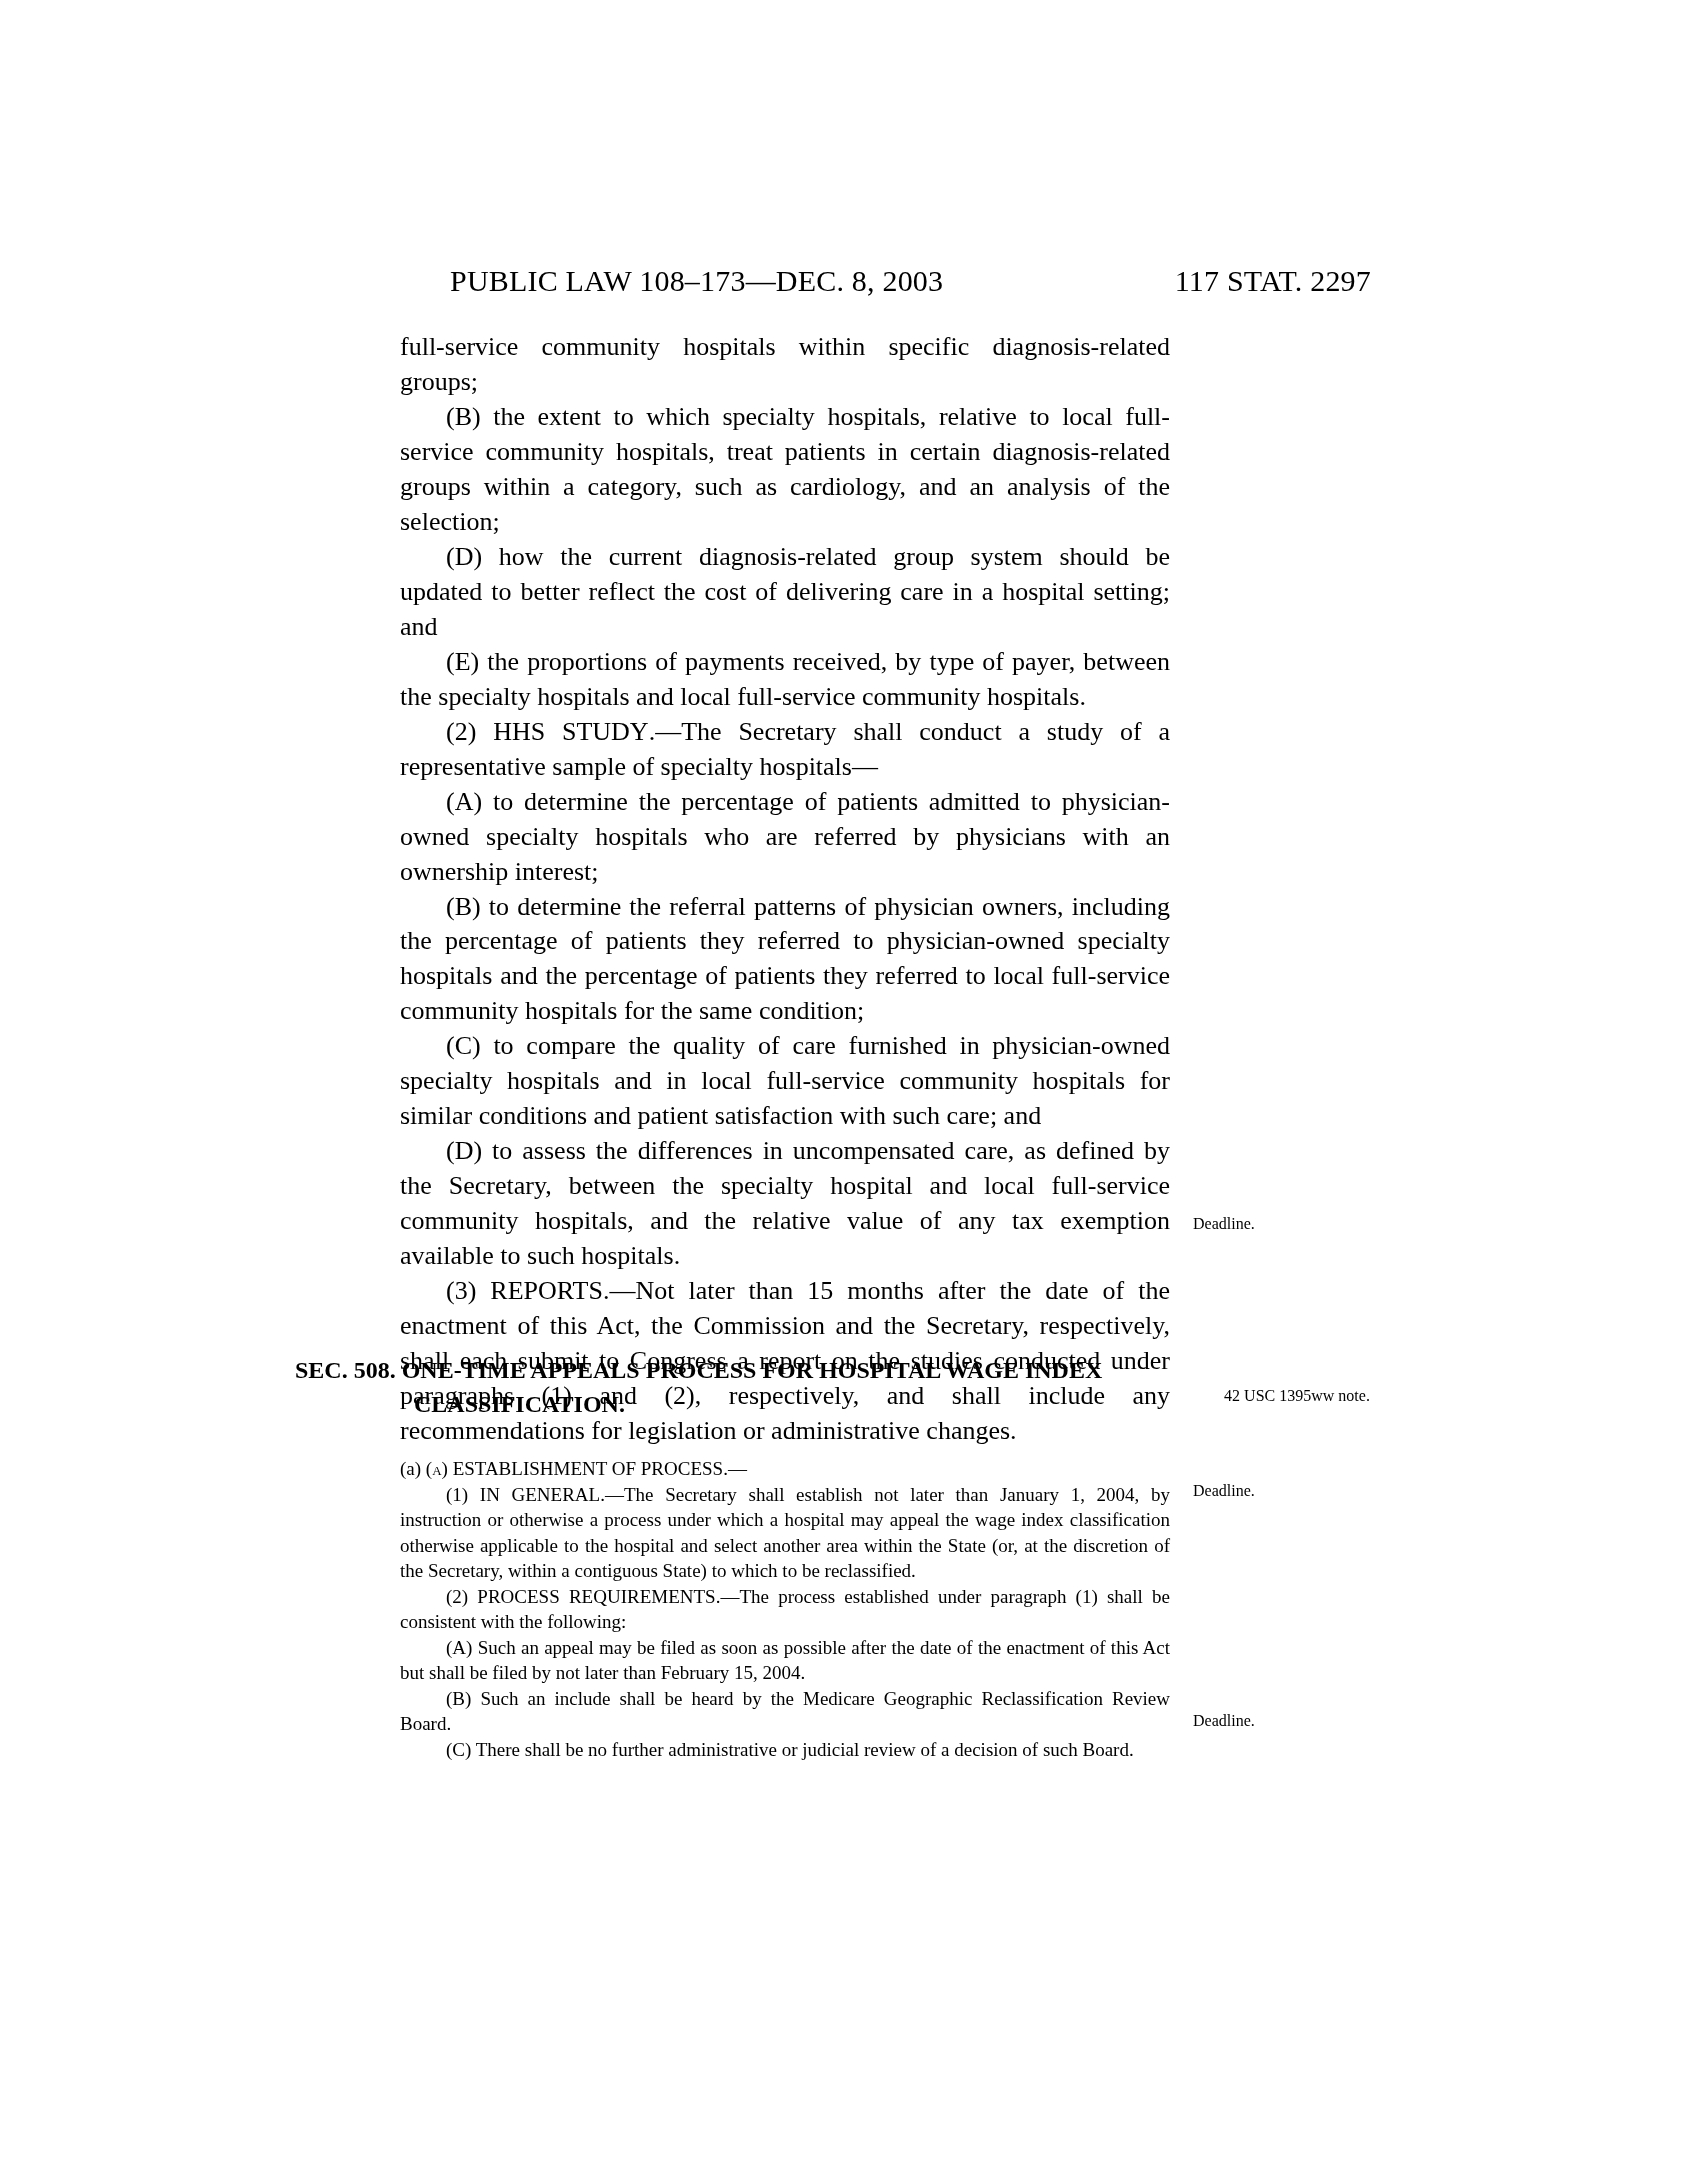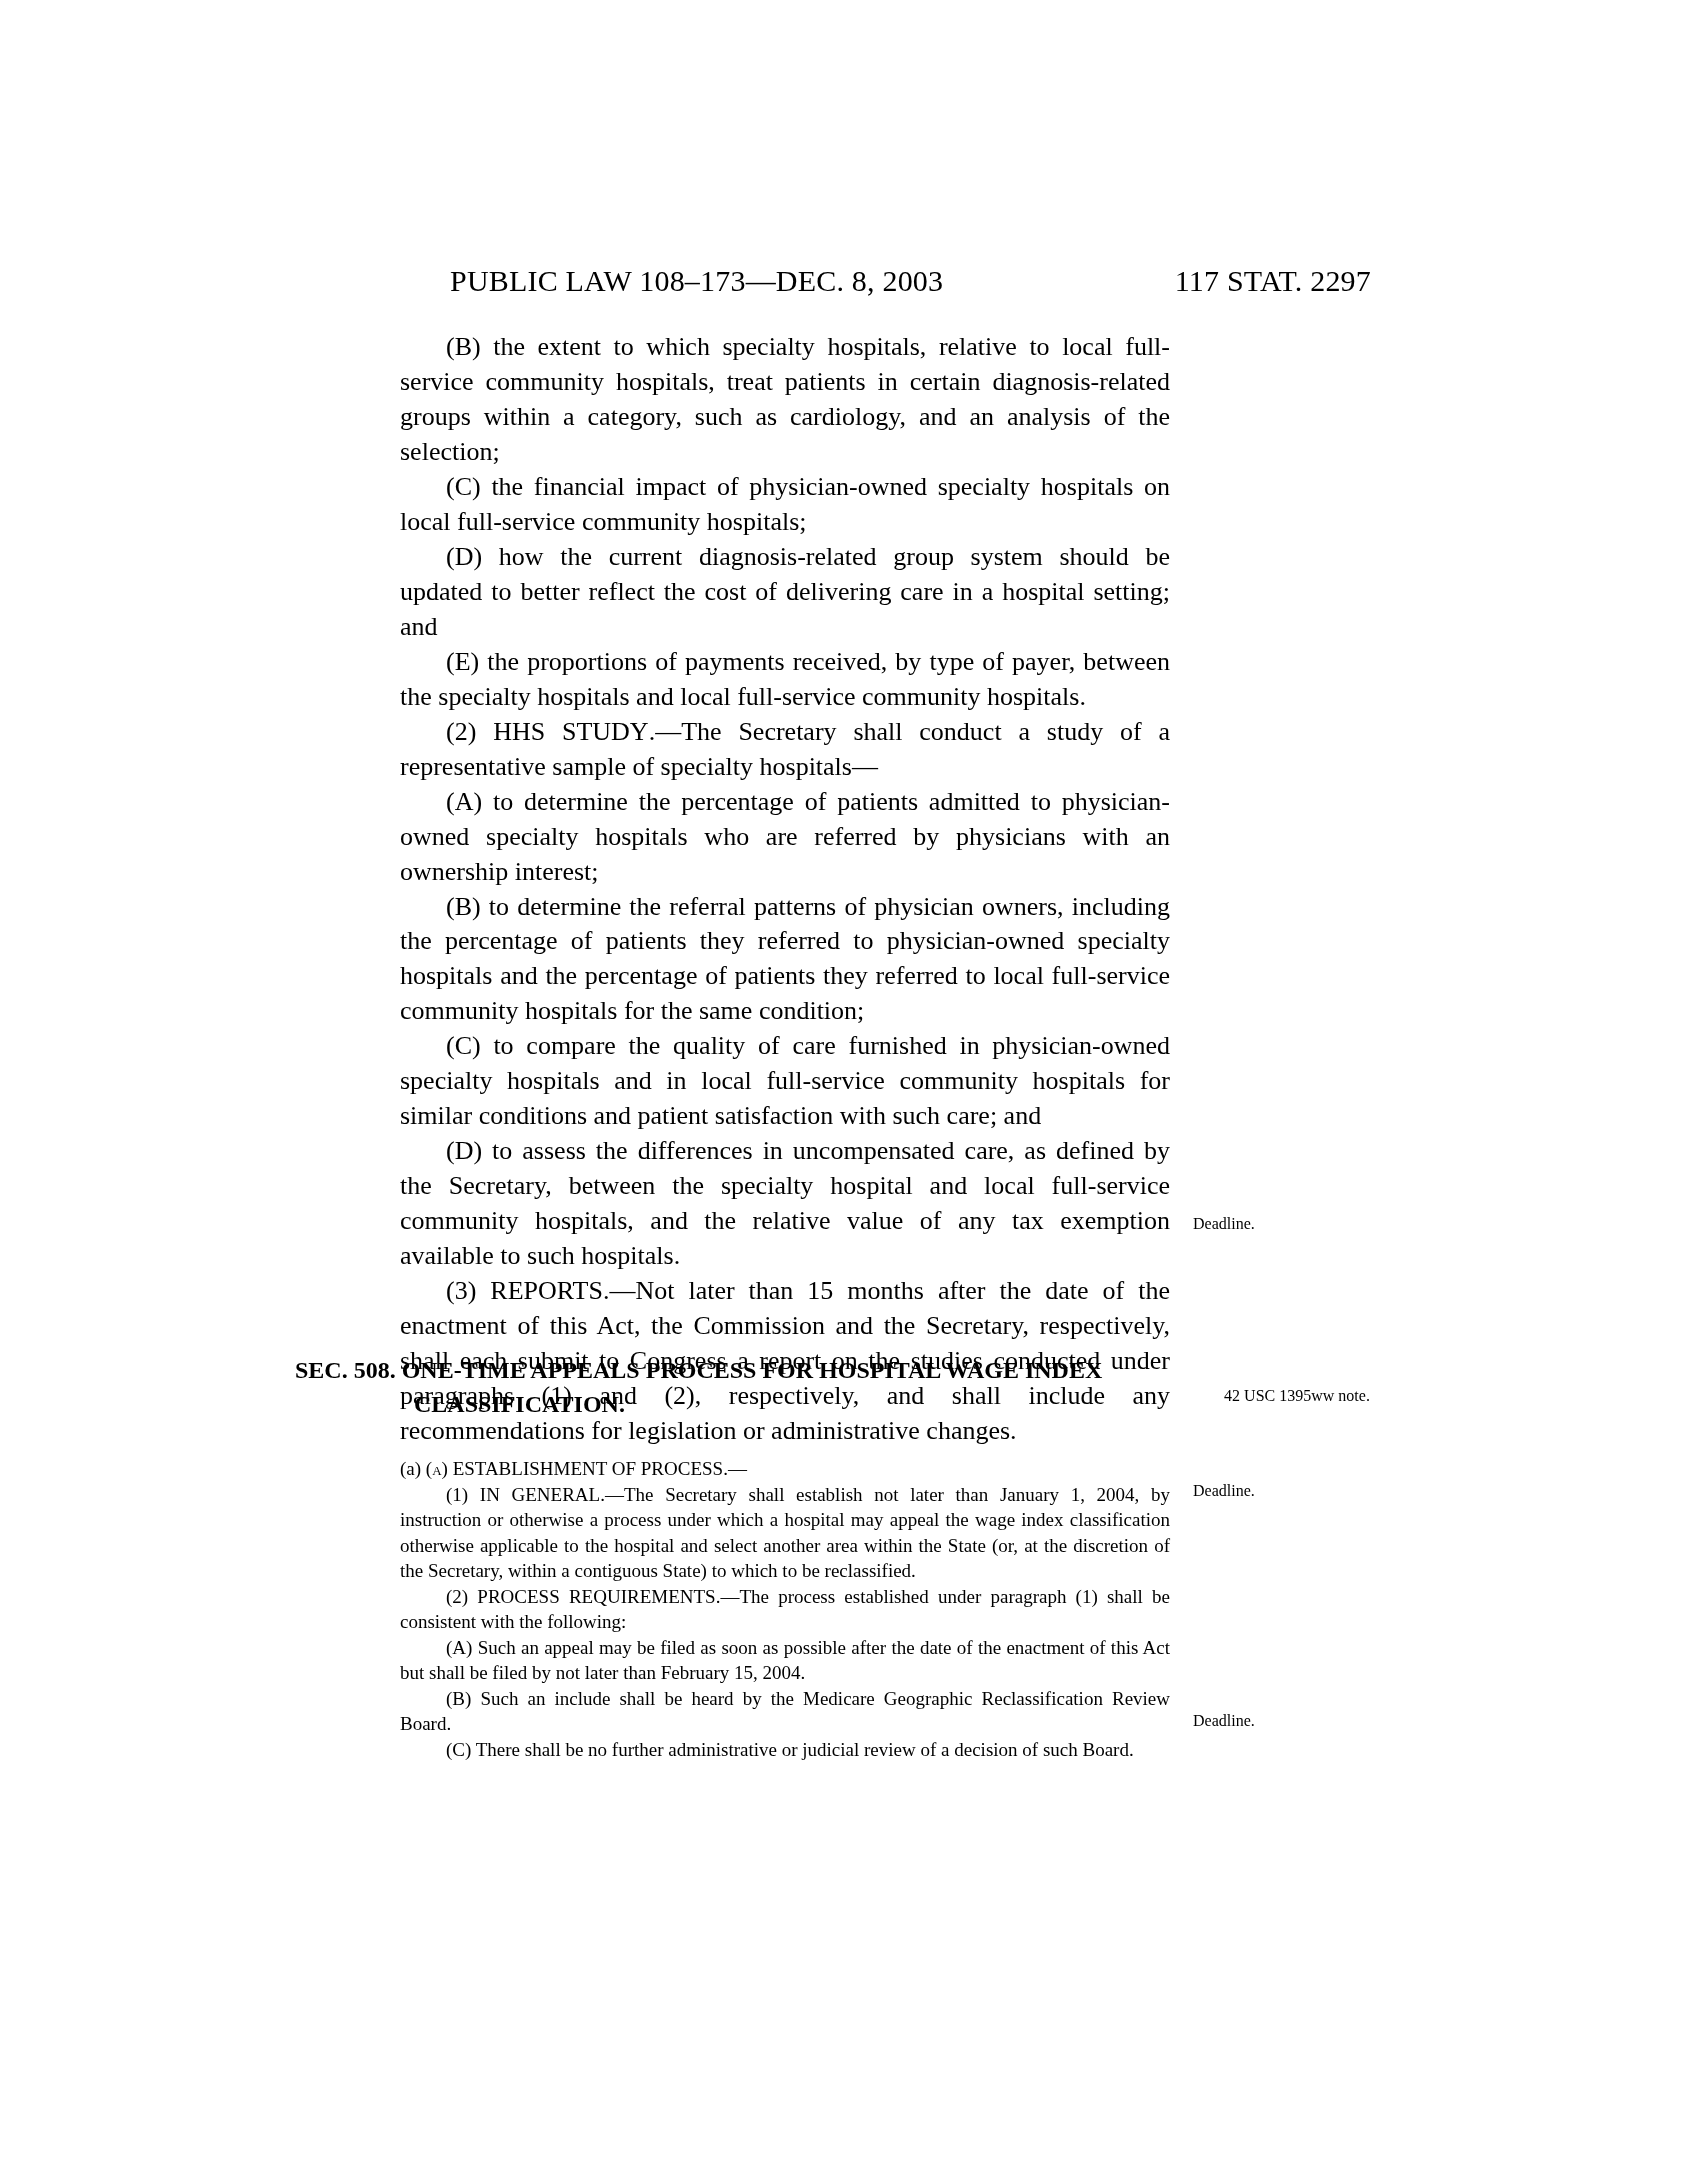--- a/index.html
+++ b/index.html
@@ -102,22 +102,22 @@
 <body>
 
 <div class="page">
 
   <div class="running-head">
     <span class="rh-left">PUBLIC LAW 108–173—DEC. 8, 2003</span>
     <span class="rh-right">117 STAT. 2297</span>
   </div>
 
   <div class="column">
+    <p>full-service community hospitals within specific diagnosis-related groups;</p>
     <p class="ind">(B) the extent to which specialty hospitals, relative to local full-service community hospitals, treat patients in certain diagnosis-related groups within a category, such as cardiology, and an analysis of the selection;</p>
-    <p class="ind">(C) the financial impact of physician-owned specialty hospitals on local full-service community hospitals;</p>
     <p class="ind">(D) how the current diagnosis-related group system should be updated to better reflect the cost of delivering care in a hospital setting; and</p>
     <p class="ind">(E) the proportions of payments received, by type of payer, between the specialty hospitals and local full-service community hospitals.</p>
     <p class="ind"><span class="sc">(2) HHS STUDY</span><span>.—The Secretary shall conduct a study of a representative sample of specialty hospitals—</span></p>
     <p class="ind">(A) to determine the percentage of patients admitted to physician-owned specialty hospitals who are referred by physicians with an ownership interest;</p>
     <p class="ind">(B) to determine the referral patterns of physician owners, including the percentage of patients they referred to physician-owned specialty hospitals and the percentage of patients they referred to local full-service community hospitals for the same condition;</p>
     <p class="ind">(C) to compare the quality of care furnished in physician-owned specialty hospitals and in local full-service community hospitals for similar conditions and patient satisfaction with such care; and</p>
     <p class="ind">(D) to assess the differences in uncompensated care, as defined by the Secretary, between the specialty hospital and local full-service community hospitals, and the relative value of any tax exemption available to such hospitals.</p>
     <p class="ind"><span class="sc">(3) REPORTS</span><span>.—Not later than 15 months after the date of the enactment of this Act, the Commission and the Secretary, respectively, shall each submit to Congress a report on the studies conducted under paragraphs (1) and (2), respectively, and shall include any recommendations for legislation or administrative changes.</span></p>
   </div>
 

